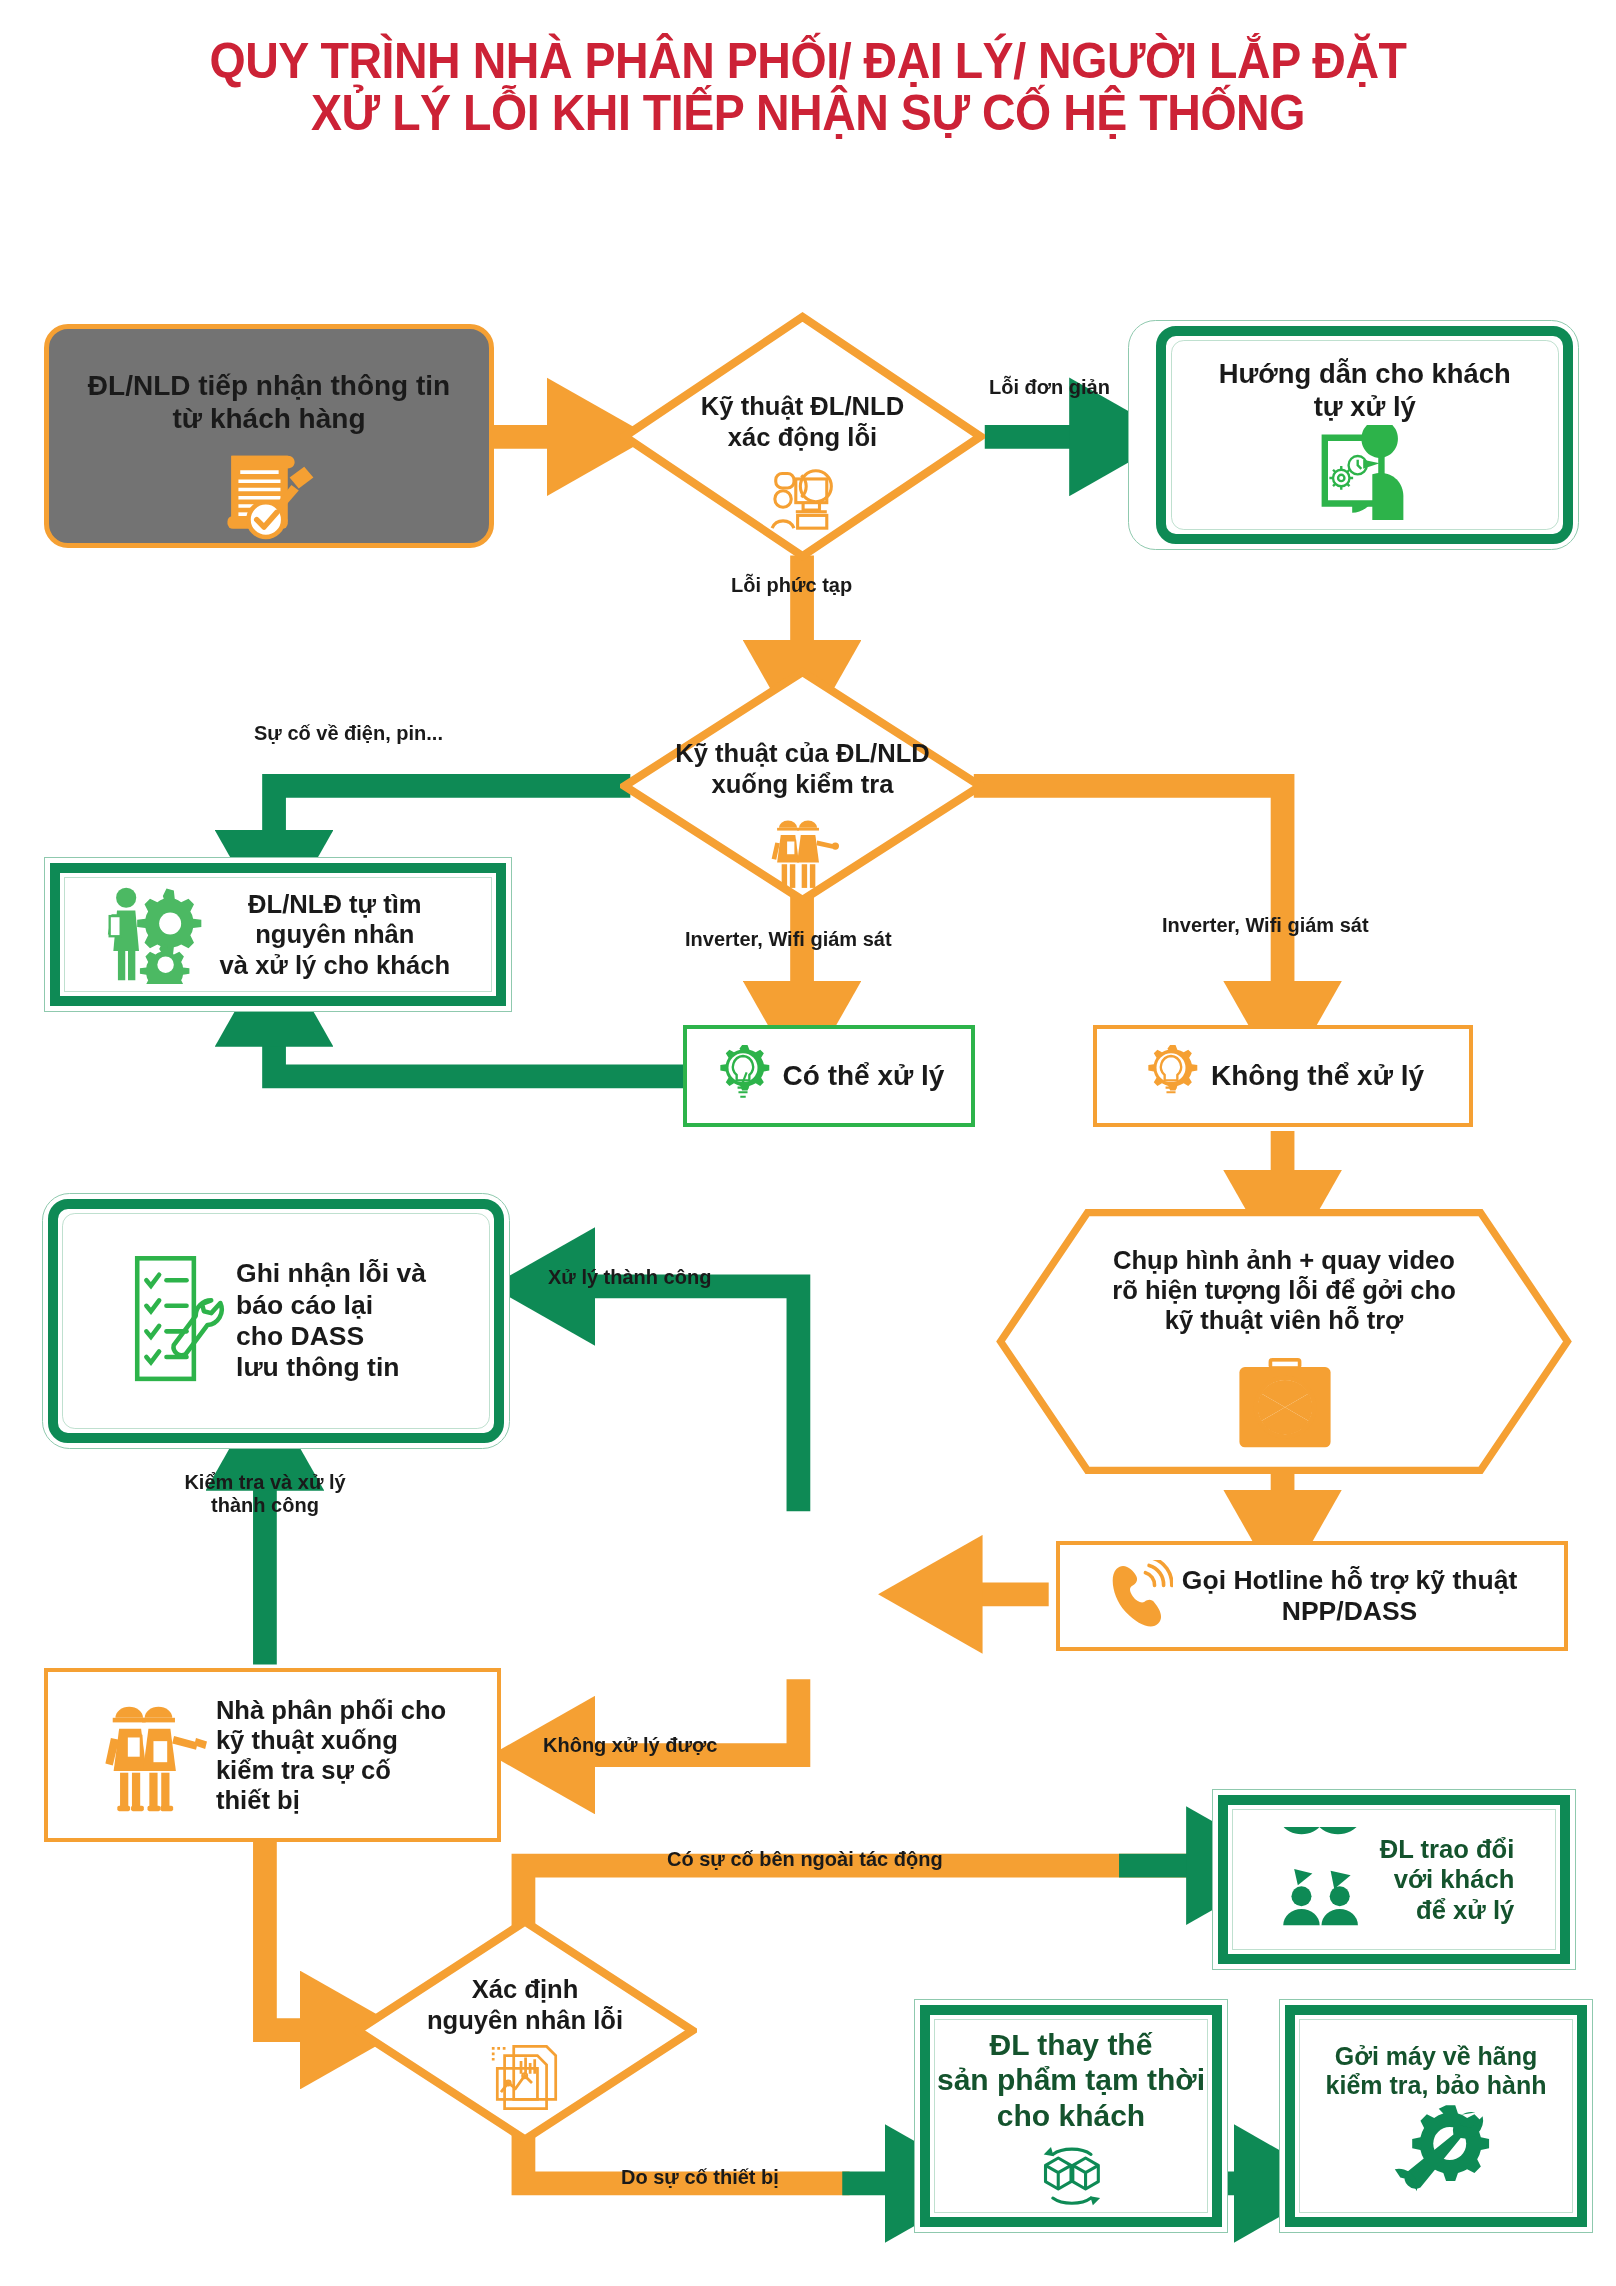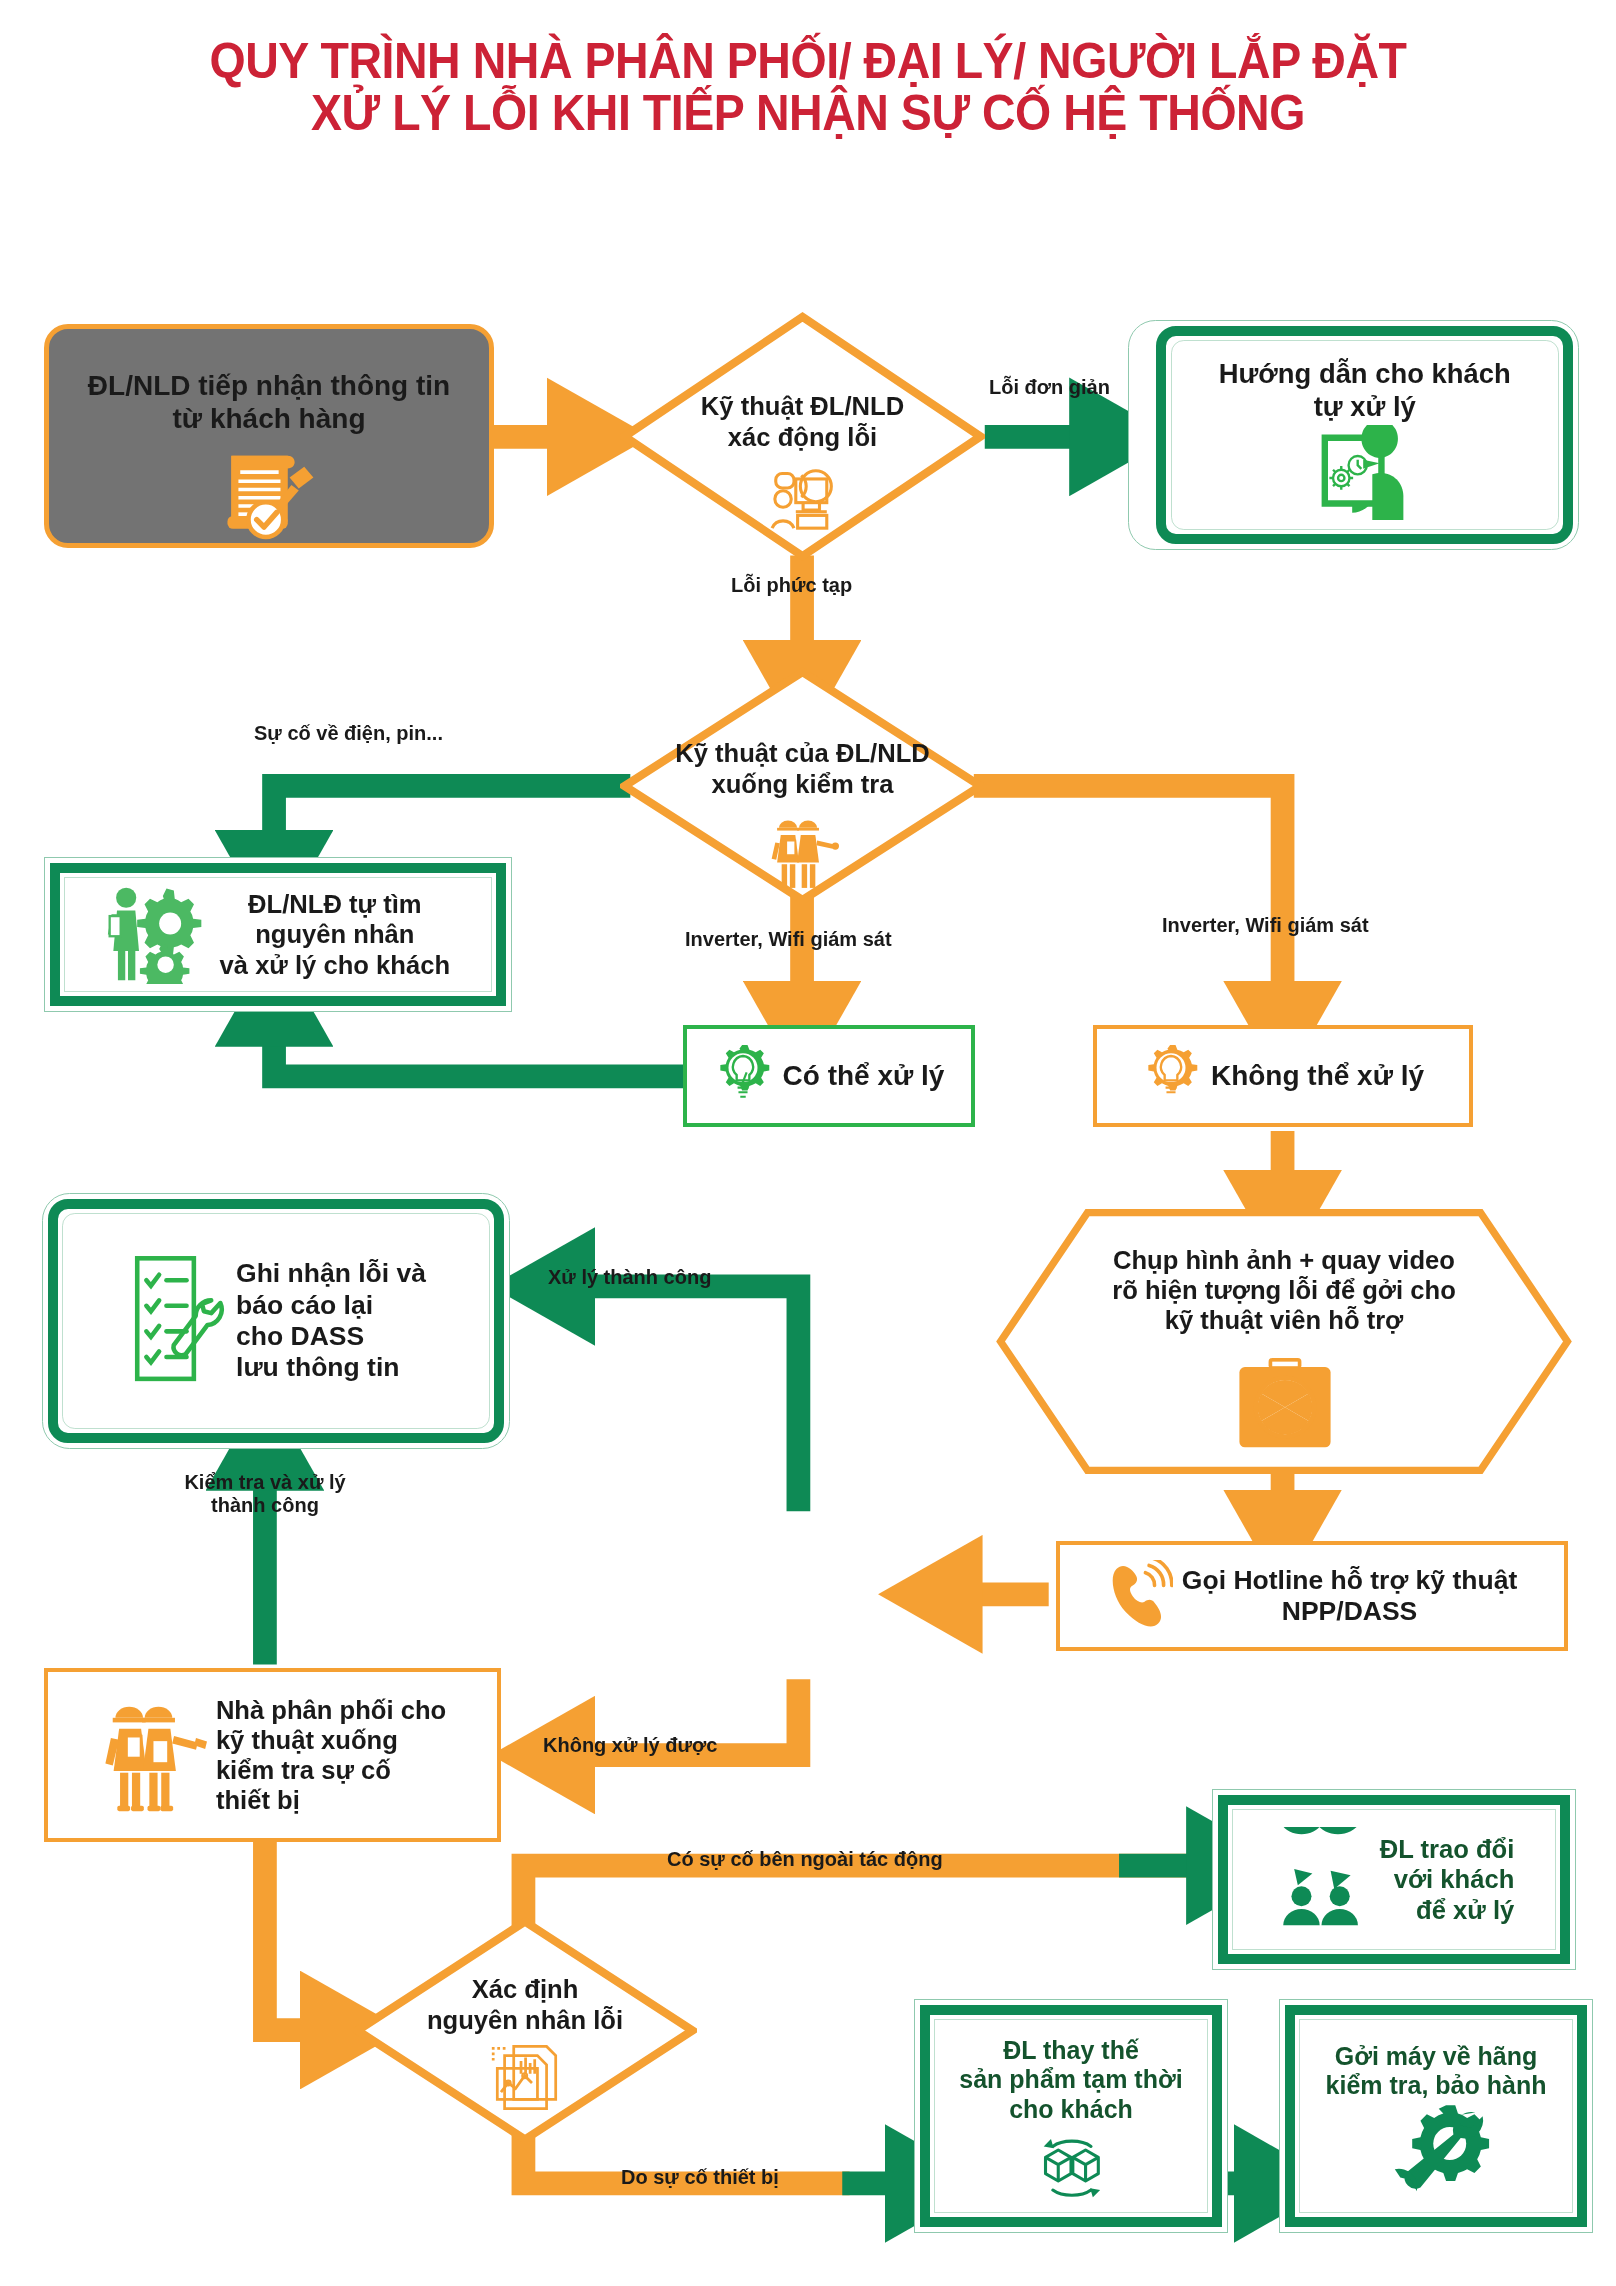--- a/index.html
+++ b/index.html
@@ -463,21 +463,21 @@
         </div>
       </div>
     </div>
       </div>
   </div>
 
   <div class="node gplaque" style="left:914px;top:1999px;width:314px;height:234px;">
     <div class="mid">
         <div class="inn">
       <div class="boxflex" style="flex-direction:column;padding-top:7.3px;">
-        <div class="txt g" style="font-size:25px;">
+        <div class="txt g" style="font-size:30px;">
           <div>ĐL thay thế</div>
           <div>sản phẩm tạm thời</div>
           <div>cho khách</div>
         </div>
         <span class="ico" style="position:relative;margin-top:5.5px;">
           <svg width="102" height="71" viewBox="0 0 112 78">
             <g fill="none" stroke="#0E8A55" stroke-width="3.4" stroke-linejoin="round">
               <path d="M28,30 l14,-8 l14,8 v18 l-14,8 l-14,-8 z"></path>
               <path d="M28,30 l14,8 l14,-8 M42,38 v18"></path>
               <path d="M58,30 l14,-8 l14,8 v18 l-14,8 l-14,-8 z"></path>

